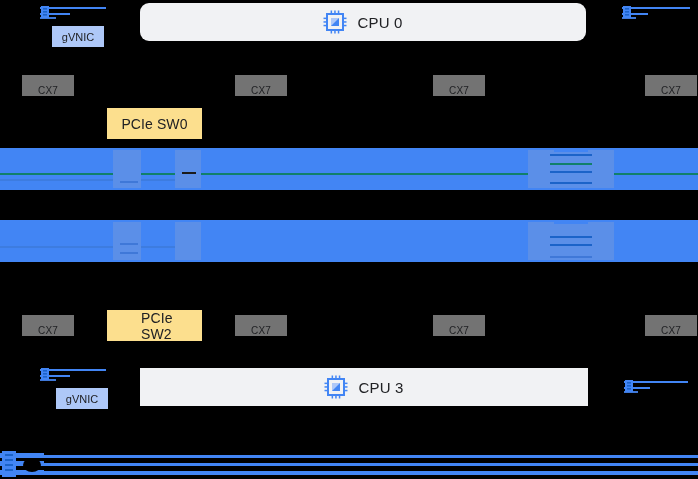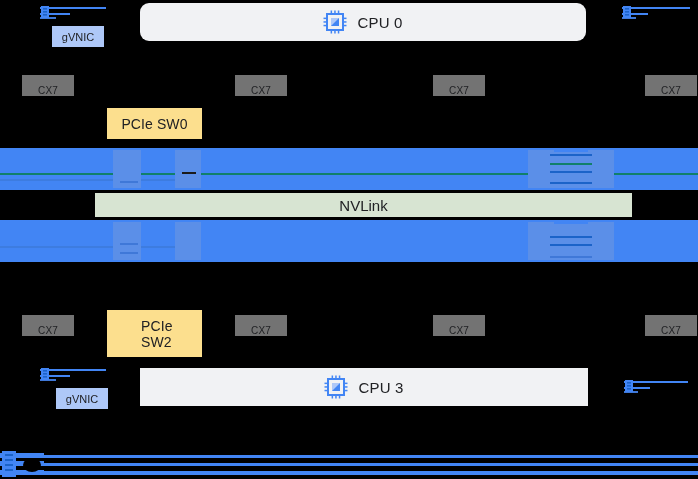--- a/index.html
+++ b/index.html
@@ -188,43 +188,40 @@
   <div class="band-box" style="left:528px; top:150px; width:26px; height:38px;"></div>
   <div class="band-box" style="left:588px; top:150px; width:26px; height:38px;"></div>
   <div class="band-box" style="left:552px; top:152px; width:36px; height:36px;"></div>
   <div class="band-box-lines" style="left:550px; top:154px; width:42px;"></div>
   <div class="band-box-lines" style="left:550px; top:163px; width:42px; background:#11806a;"></div>
   <div class="band-box-lines" style="left:550px; top:171px; width:42px;"></div>
   <div class="band-box-lines" style="left:550px; top:182px; width:42px;"></div>
   <div class="band-box-lines" style="left:120px; top:181px; width:18px; background:#3f78d8;"></div>
   <div class="band-box-lines" style="left:182px; top:172px; width:14px; background:#1b1b1b;"></div>
 
-  <div class="abs nvlink" id="nvlink" style="left: 94px; top: 192px; width: 539px; height: 26px;">
-    <span>NVLink</span>
-  </div>
 
   <div class="abs band" id="band-lower" style="left: 0px; top: 220px; width: 698px; height: 42px;"></div>
   <div class="band-line-blue" style="left:0px;   top:246px; width:200px;"></div>
   <div class="band-line" style="left:540px; top:232px; width:56px;"></div>
   <div class="band-line" style="left:550px; top:252px; width:44px;"></div>
   <div class="band-box" style="left:113px; top:222px; width:28px; height:38px;"></div>
   <div class="band-box" style="left:175px; top:222px; width:26px; height:38px;"></div>
   <div class="band-box" style="left:528px; top:222px; width:26px; height:38px;"></div>
   <div class="band-box" style="left:588px; top:222px; width:26px; height:38px;"></div>
   <div class="band-box" style="left:552px; top:224px; width:36px; height:36px;"></div>
   <div class="band-box-lines" style="left:550px; top:236px; width:42px;"></div>
   <div class="band-box-lines" style="left:550px; top:244px; width:42px;"></div>
   <div class="band-box-lines" style="left:550px; top:256px; width:42px; background:#3f78d8;"></div>
   <div class="band-box-lines" style="left:120px; top:243px; width:18px; background:#3f78d8;"></div>
   <div class="band-box-lines" style="left:120px; top:252px; width:18px; background:#3f78d8;"></div>
 
   <div class="abs chip chip-cx7" id="cx7-4" style="left: 22px; top: 315px; width: 52px; height: 21px;">
       <span>CX7</span>
     </div>
-  <div class="abs chip chip-pcie" id="psw-2" style="left: 107px; top: 310px; width: 95px; height: 47px; padding-left: 34px;">
+  <div class="abs chip chip-pcie" id="psw-2" style="left: 107px; top: 310px; width: 95px; height: 31px; padding-left: 34px;">
       <span>PCIe SW2</span>
     </div>
   <div class="abs chip chip-cx7" id="cx7-5" style="left: 235px; top: 315px; width: 52px; height: 21px;">
       <span>CX7</span>
     </div>
   <div class="abs chip chip-cx7" id="cx7-6" style="left: 433px; top: 315px; width: 52px; height: 21px;">
       <span>CX7</span>
     </div>
   <div class="abs chip chip-cx7" id="cx7-7" style="left: 645px; top: 315px; width: 52px; height: 21px;">
       <span>CX7</span>

